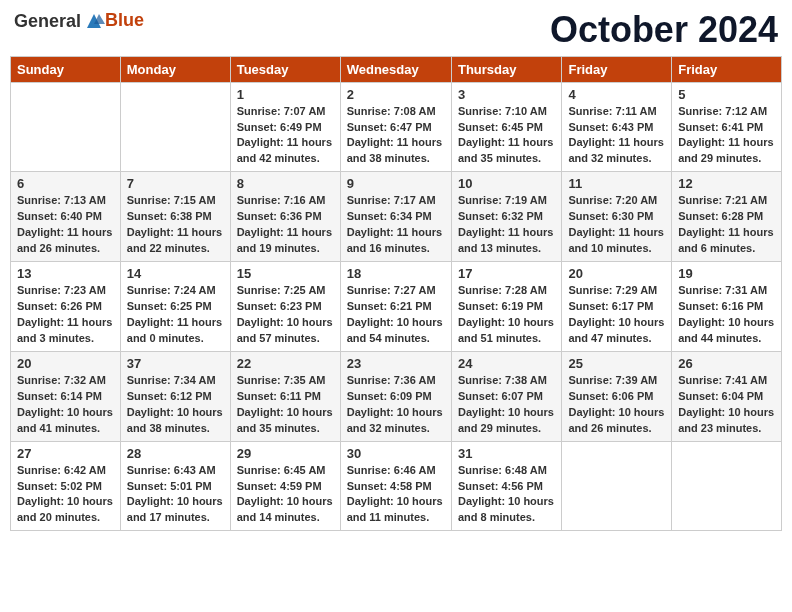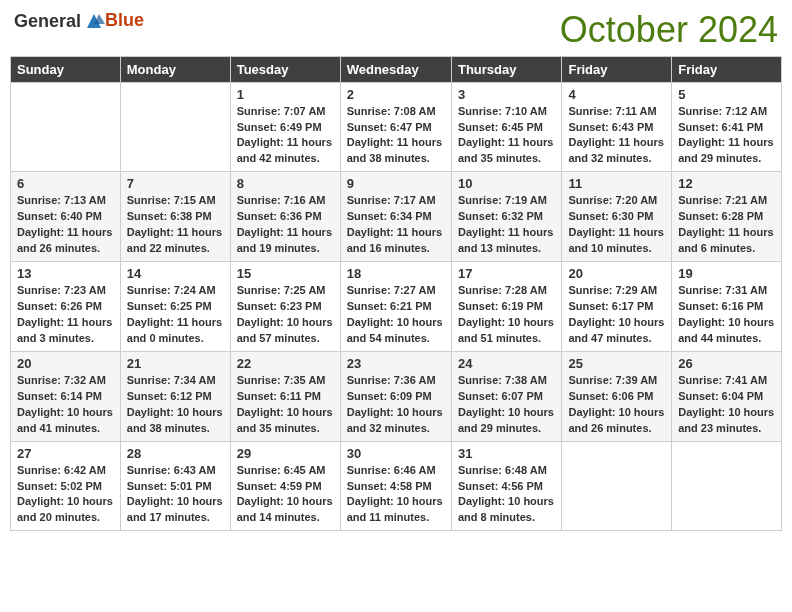--- a/index.html
+++ b/index.html
@@ -39,34 +39,34 @@
     .logo-icon {
       width: 22px;
       height: 22px;
       margin-left: 2px;
     }
     .title-section {
       text-align: right;
     }
     .month-title {
       font-size: 36px;
-      font-weight: normal;
-      color: #4d7c0f;
+      font-weight: bold;
+      color: #0f172a;
       line-height: 1.1;
     }
     .location {
       font-size: 16px;
       color: #555;
     }
     .calendar {
       width: 100%;
       border-collapse: collapse;
     }
     .calendar th {
-      background-color: #404040;
+      background-color: #c2410c;
       color: #fff;
       text-align: left;
       padding: 5px 6px;
       font-size: 13px;
       border: 1px solid #ccc;
     }
     .calendar td {
       vertical-align: top;
       padding: 4px 6px;
       border: 1px solid #ccc;
@@ -209,21 +209,21 @@
           <span class="day-number">19</span>
           <div class="day-info">Sunrise: 7:31 AM<br>Sunset: 6:16 PM<br>Daylight: 10 hours and 44 minutes.</div>
         </td>
       </tr>
       <tr>
         <td>
           <span class="day-number">20</span>
           <div class="day-info">Sunrise: 7:32 AM<br>Sunset: 6:14 PM<br>Daylight: 10 hours and 41 minutes.</div>
         </td>
         <td>
-          <span class="day-number">21</span>
+          <span class="day-number">37</span>
           <div class="day-info">Sunrise: 7:34 AM<br>Sunset: 6:12 PM<br>Daylight: 10 hours and 38 minutes.</div>
         </td>
         <td>
           <span class="day-number">22</span>
           <div class="day-info">Sunrise: 7:35 AM<br>Sunset: 6:11 PM<br>Daylight: 10 hours and 35 minutes.</div>
         </td>
         <td>
           <span class="day-number">23</span>
           <div class="day-info">Sunrise: 7:36 AM<br>Sunset: 6:09 PM<br>Daylight: 10 hours and 32 minutes.</div>
         </td>

